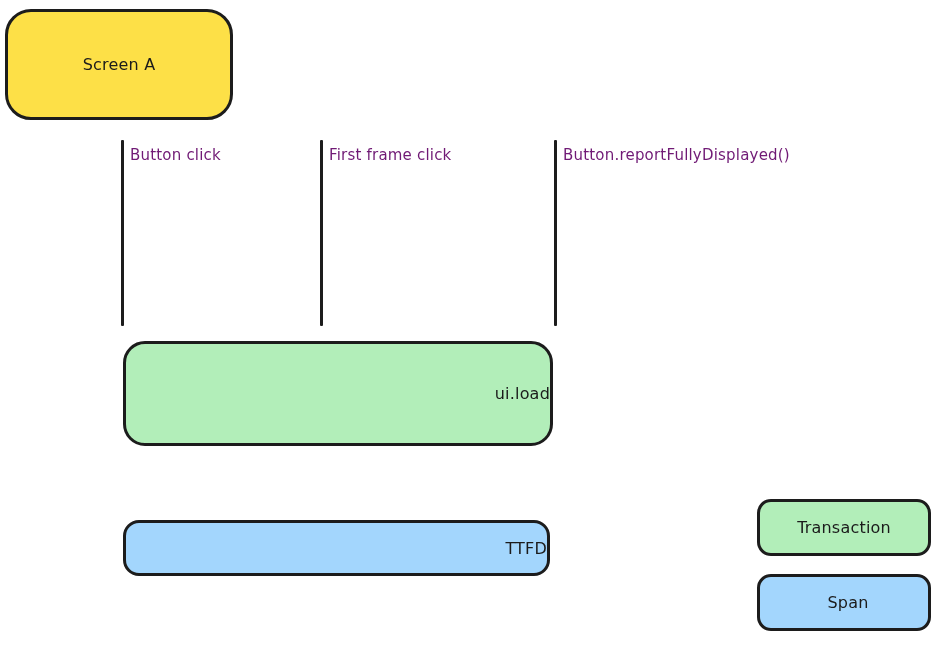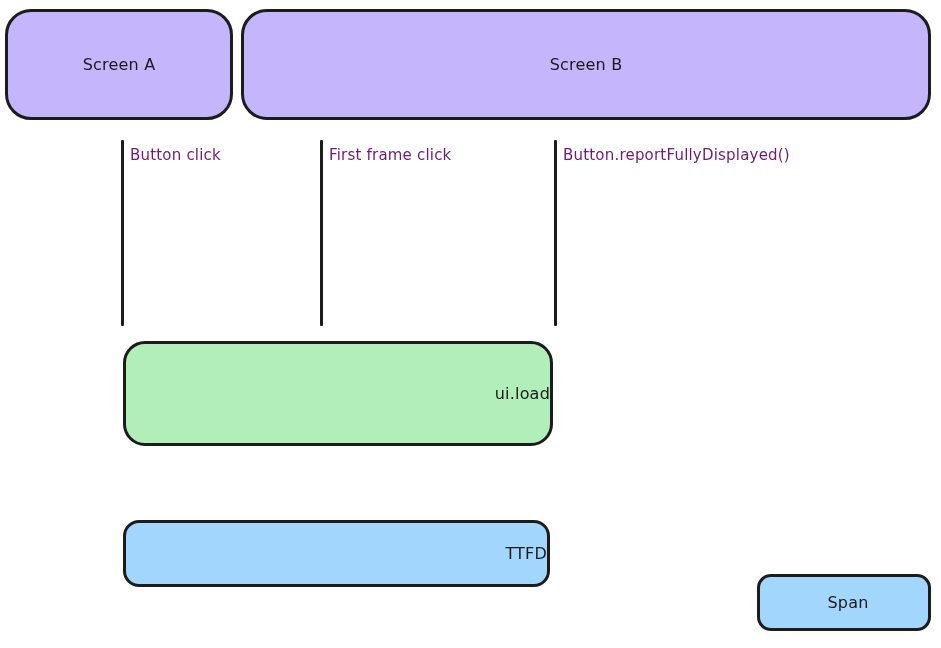--- a/index.html
+++ b/index.html
@@ -20,21 +20,21 @@
   .hand {
     font-family: "DejaVu Sans", sans-serif;
     color: #1b1b1b;
     letter-spacing: 0.2px;
   }
 
   
   .screen-box {
     position: absolute;
     box-sizing: border-box;
-    background: #c4b5fd;
+    background: #fde047;
     border: 3px solid #1c1c1c;
     border-radius: 26px;
     display: flex;
     align-items: center;
     justify-content: center;
   }
   .screen-box .label {
     font-size: 16px;
     color: #1b1b1b;
   }
@@ -77,21 +77,21 @@
     display: flex;
     align-items: center;
     justify-content: flex-end;
   }
   .bar .bar-label {
     font-size: 16px;
     color: #1b1b1b;
   }
   #bar-uiload { left: 123px; top: 341px; width: 430px; height: 105px; border-radius: 22px; }
   #bar-ttid   { left: 123px; top: 458px; width: 208px; height: 50px; }
-  #bar-ttfd   { left: 123px; top: 520px; width: 427px; height: 67px; }
+  #bar-ttfd   { left: 123px; top: 520px; width: 427px; height: 56px; }
 
   
   .legend-box {
     position: absolute;
     box-sizing: border-box;
     border: 3px solid #1c1c1c;
     border-radius: 14px;
     display: flex;
     align-items: center;
     justify-content: center;
@@ -104,23 +104,20 @@
   #legend-span        { left: 757px; top: 574px; width: 174px; height: 57px; padding-left: 8px; }
 </style>
 </head>
 <body>
 
 <div id="canvas">
 
   <div class="screen-box" id="screen-a">
     <span class="hand label">Screen A</span>
   </div>
-  <div class="screen-box" id="screen-b">
-    <span class="hand label">Screen B</span>
-  </div>
 
   <div class="marker" id="marker-0">
     <div class="tick"></div>
     <span class="hand marker-label">Button click</span>
   </div>
   <div class="marker" id="marker-1">
     <div class="tick"></div>
     <span class="hand marker-label">First frame click</span>
   </div>
   <div class="marker" id="marker-2">
@@ -128,17 +125,20 @@
     <span class="hand marker-label">Button.reportFullyDisplayed()</span>
   </div>
 
   <div class="bar" id="bar-uiload" style="background: rgb(178, 238, 185);">
     <span class="hand bar-label">ui.load</span>
   </div>
   <div class="bar" id="bar-ttfd" style="background: rgb(163, 214, 253);">
     <span class="hand bar-label">TTFD</span>
   </div>
 
+  <div class="legend-box" id="legend-transaction" style="background: rgb(178, 238, 185);">
+    <span class="hand legend-label">Transaction</span>
+  </div>
   <div class="legend-box" id="legend-span" style="background: rgb(163, 214, 253);">
     <span class="hand legend-label">Span</span>
   </div>
 
 </div>
 
 </body></html>

